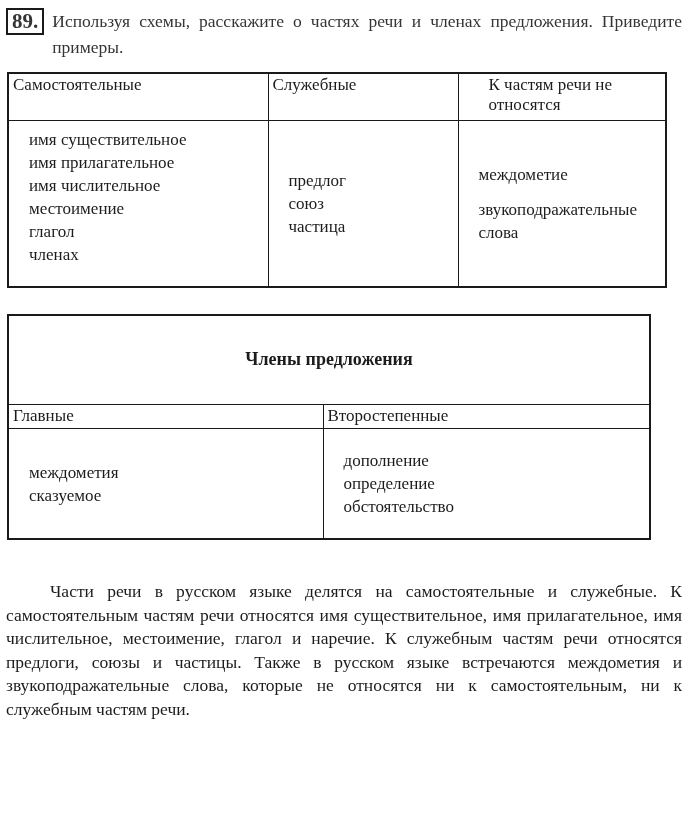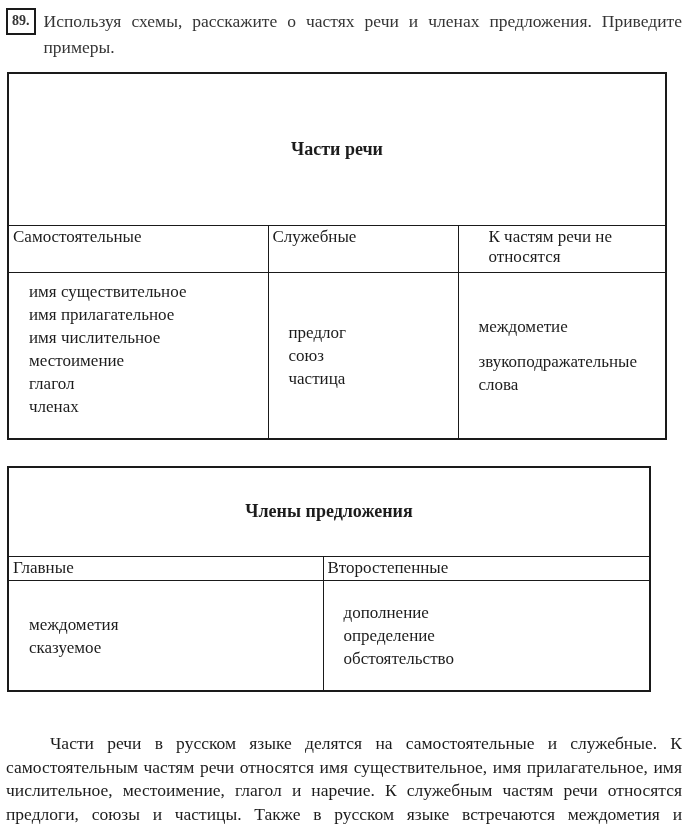--- a/index.html
+++ b/index.html
@@ -11,21 +11,21 @@
     padding: 8px 18px 6px 6px;
     overflow: hidden;
   }
 
   
   .task-head { font-size: 17.5px; line-height: 26px; text-align: justify; color: #353535; }
   .task-num {
     float: left;
     border: 2px solid #1a1a1a;
     font-weight: bold;
-    font-size: 14px;
+    font-size: 21px;
     padding: 0 4px 1px 4px;
     margin-right: 8px;
     line-height: 22px;
   }
 
   
   table { border-collapse: collapse; width: 658px; margin-left: 1px; table-layout: fixed; }
   table, th, td { border: 1px solid #1a1a1a; }
   table { border-width: 2px; }
   .tbl-title {
@@ -59,23 +59,20 @@
   <span>Используя схемы, расскажите о частях речи и членах предложения. Приведите примеры.</span>
 </div>
 
 <table class="parts-table">
   <colgroup>
       <col style="width:260px">
       <col style="width:190px">
       <col style="width:208px">
     </colgroup>
   <tbody>
-      <tr>
-    <td class="tbl-title" colspan="3">Части речи</td>
-  </tr>
   <tr>
     <th>Самостоятельные</th>
     <th>Служебные</th>
     <th style="padding-left:30px;padding-right:30px;">К частям речи не относятся</th>
   </tr>
   <tr>
     <td style="vertical-align:top;padding-top:7px;">
       <div class="line">имя существительное</div>
       <div class="line">имя прилагательное</div>
       <div class="line">имя числительное</div>

